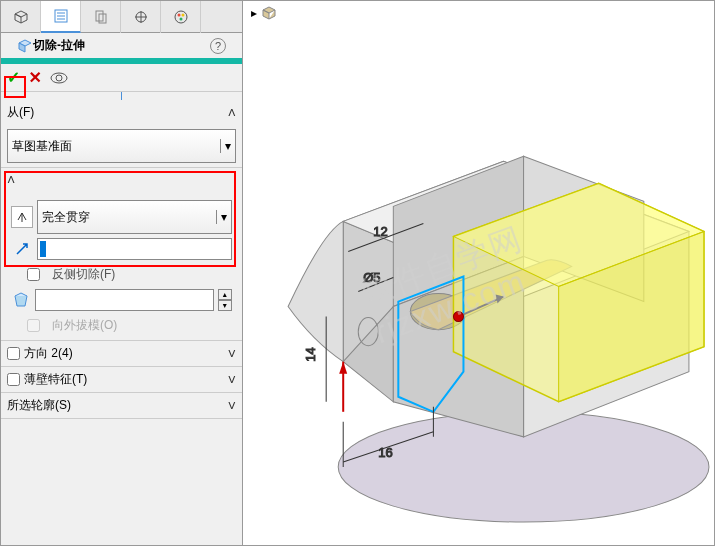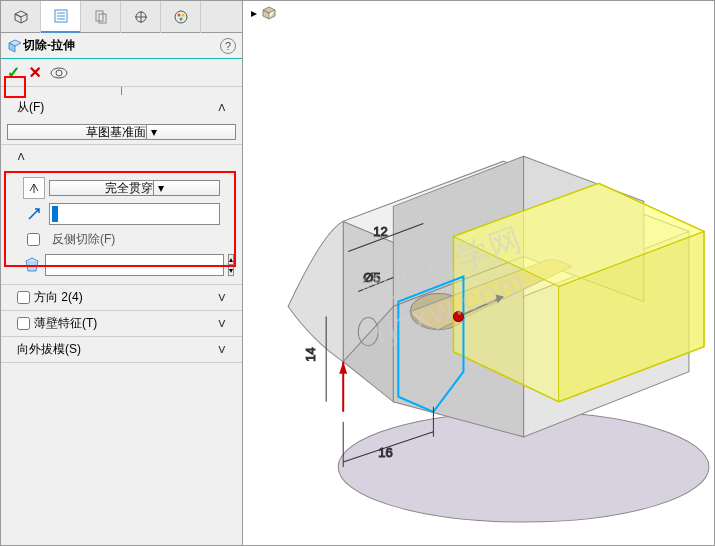--- a/index.html
+++ b/index.html
@@ -36,23 +36,23 @@
       border-right: 1px solid #ccc;
       cursor: pointer;
     }
     .tab.active {
       background: #fff;
       border-bottom: 2px solid #4a90d9;
     }
     .feature-header {
       display: flex;
       align-items: center;
-      padding: 4px 6px;
+      padding: 4px 16px;
       background: #f0f0f0;
-      border-bottom: 1px solid #14b8a6;
+      border-bottom: 6px solid #14b8a6;
     }
     .feature-header .title { flex: 1; font-weight: bold; }
     .help-icon {
       width: 16px; height: 16px;
       border: 1px solid #888;
       border-radius: 50%;
       text-align: center;
       line-height: 14px;
       font-size: 11px;
       color: #555;
@@ -82,46 +82,46 @@
       z-index: 100;
     }
     .red-box-ok { left: 3px; top: 75px; width: 22px; height: 22px; }
     .red-box-dir { left: 3px; top: 170px; width: 232px; height: 96px; }
     .section {
       border-bottom: 1px solid #ccc;
     }
     .section-header {
       display: flex;
       align-items: center;
-      padding: 4px 16px;
+      padding: 4px 6px;
       background: #f0f0f0;
       cursor: pointer;
     }
     .section-header .label { flex: 1; font-weight: normal; }
     .section-header .chevron { font-size: 14px; color: #333; }
     .section-body {
       padding: 4px 6px;
       background: #f0f0f0;
     }
     .combo {
       width: 100%;
-      height: 16px;
+      height: 34px;
       border: 1px solid #888;
       background: linear-gradient(#fff, #eee);
       padding: 0 4px;
       font-size: 12px;
       display: flex;
       align-items: center;
-      justify-content: center;
+      justify-content: space-between;
     }
     .combo-arrow {
       border-left: 1px solid #888;
       padding-left: 4px;
     }
-    .row { display: flex; align-items: center; gap: 4px; margin: 4px 16px; }
+    .row { display: flex; align-items: center; gap: 4px; margin: 4px 4px; }
     .icon-btn {
       width: 22px; height: 22px;
       border: 1px solid #aaa;
       background: #fff;
       display: flex;
       align-items: center;
       justify-content: center;
     }
     .input-blue {
       flex: 1;
@@ -310,20 +310,24 @@
                 <path d="M3 5 L9 2 L15 5 L9 8 Z" fill="#d0e8ff" stroke="#4a90d9"></path>
                 <path d="M3 5 L5 15 L13 15 L15 5" fill="#b0d8f0" stroke="#4a90d9"></path>
               </svg>
           </div>
           <input class="spin-input" value="" style="">
           <div class="spinner">
             <div>▴</div>
               <div>▾</div>
           </div>
         </div>
+        <div class="checkbox-row" style="color:#aaa">
+          <input type="checkbox" disabled="" style="">
+          <span>向外拔模(O)</span>
+        </div>
       </div>
     </div>
 
     <div class="section">
       <div class="section-header">
         <input type="checkbox" style="margin-right: 4px;">
         <span class="label">方向 2(4)</span>
         <span class="chevron">˅</span>
       </div>
     </div>
@@ -331,21 +335,21 @@
     <div class="section">
       <div class="section-header">
         <input type="checkbox" style="margin-right: 4px;">
         <span class="label">薄壁特征(T)</span>
         <span class="chevron">˅</span>
       </div>
     </div>
 
     <div class="section">
       <div class="section-header">
-        <span class="label">向外拔模(S)</span>
+        <span class="label">所选轮廓(S)</span>
         <span class="chevron">˅</span>
       </div>
     </div>
   </div>
 
   <div class="right-panel">
     <div class="breadcrumb">
       <span>▸</span>
       <svg width="16" height="16" viewBox="0 0 16 16">
           <path d="M2 5 L8 2 L14 5 L8 8 Z M2 5 L2 11 L8 14 L8 8 Z M14 5 L14 11 L8 14" fill="#d9c89a" stroke="#888"></path>

